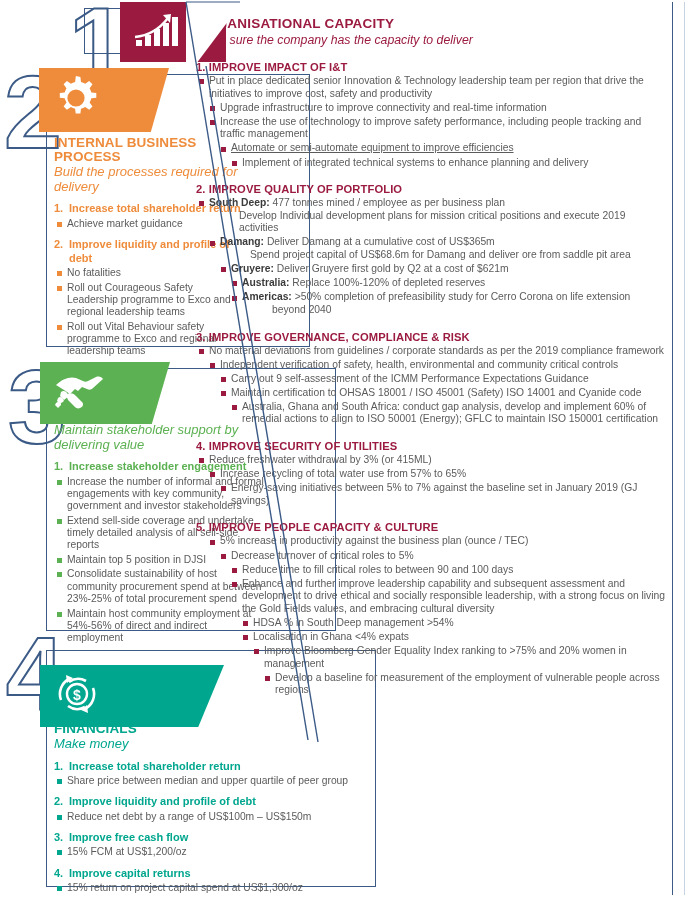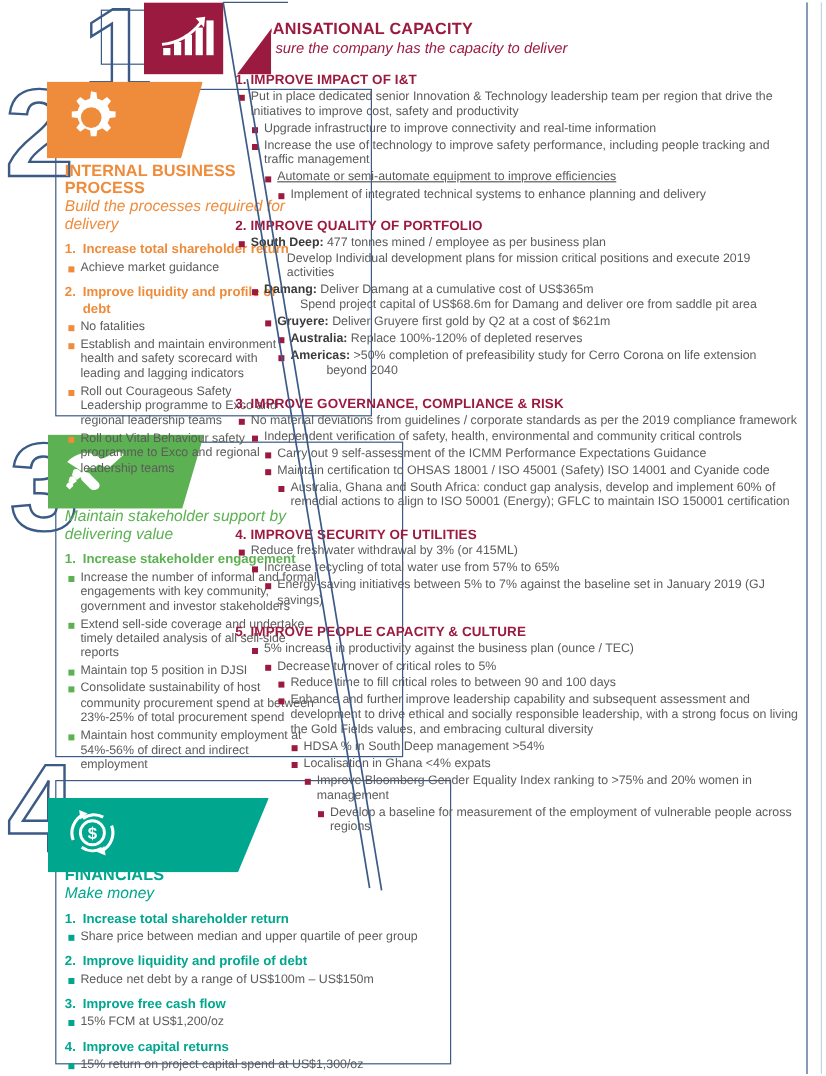--- a/index.html
+++ b/index.html
@@ -216,21 +216,20 @@
         </div>
         <ul class="bl">
           <li>Achieve market guidance</li>
         </ul>
         <div class="num-head">
           <span class="n">2.</span>
           <span>Improve liquidity and profile of debt</span>
         </div>
         <ul class="bl">
           <li>No fatalities</li>
-          <li>Establish and maintain environment health and safety scorecard with leading and lagging indicators</li>
           <li>Roll out Courageous Safety Leadership programme to Exco and regional leadership teams</li>
           <li>Roll out Vital Behaviour safety programme to Exco and regional leadership teams</li>
         </ul>
       </div>
   </div>
 
   <div class="leftcol c-green" id="blk3" style="left:54px; top:422px; width:212px;">
     <div class="blk-sub">Maintain stakeholder support by delivering value</div>
     <div id="stk-groups">
         <div class="num-head">

